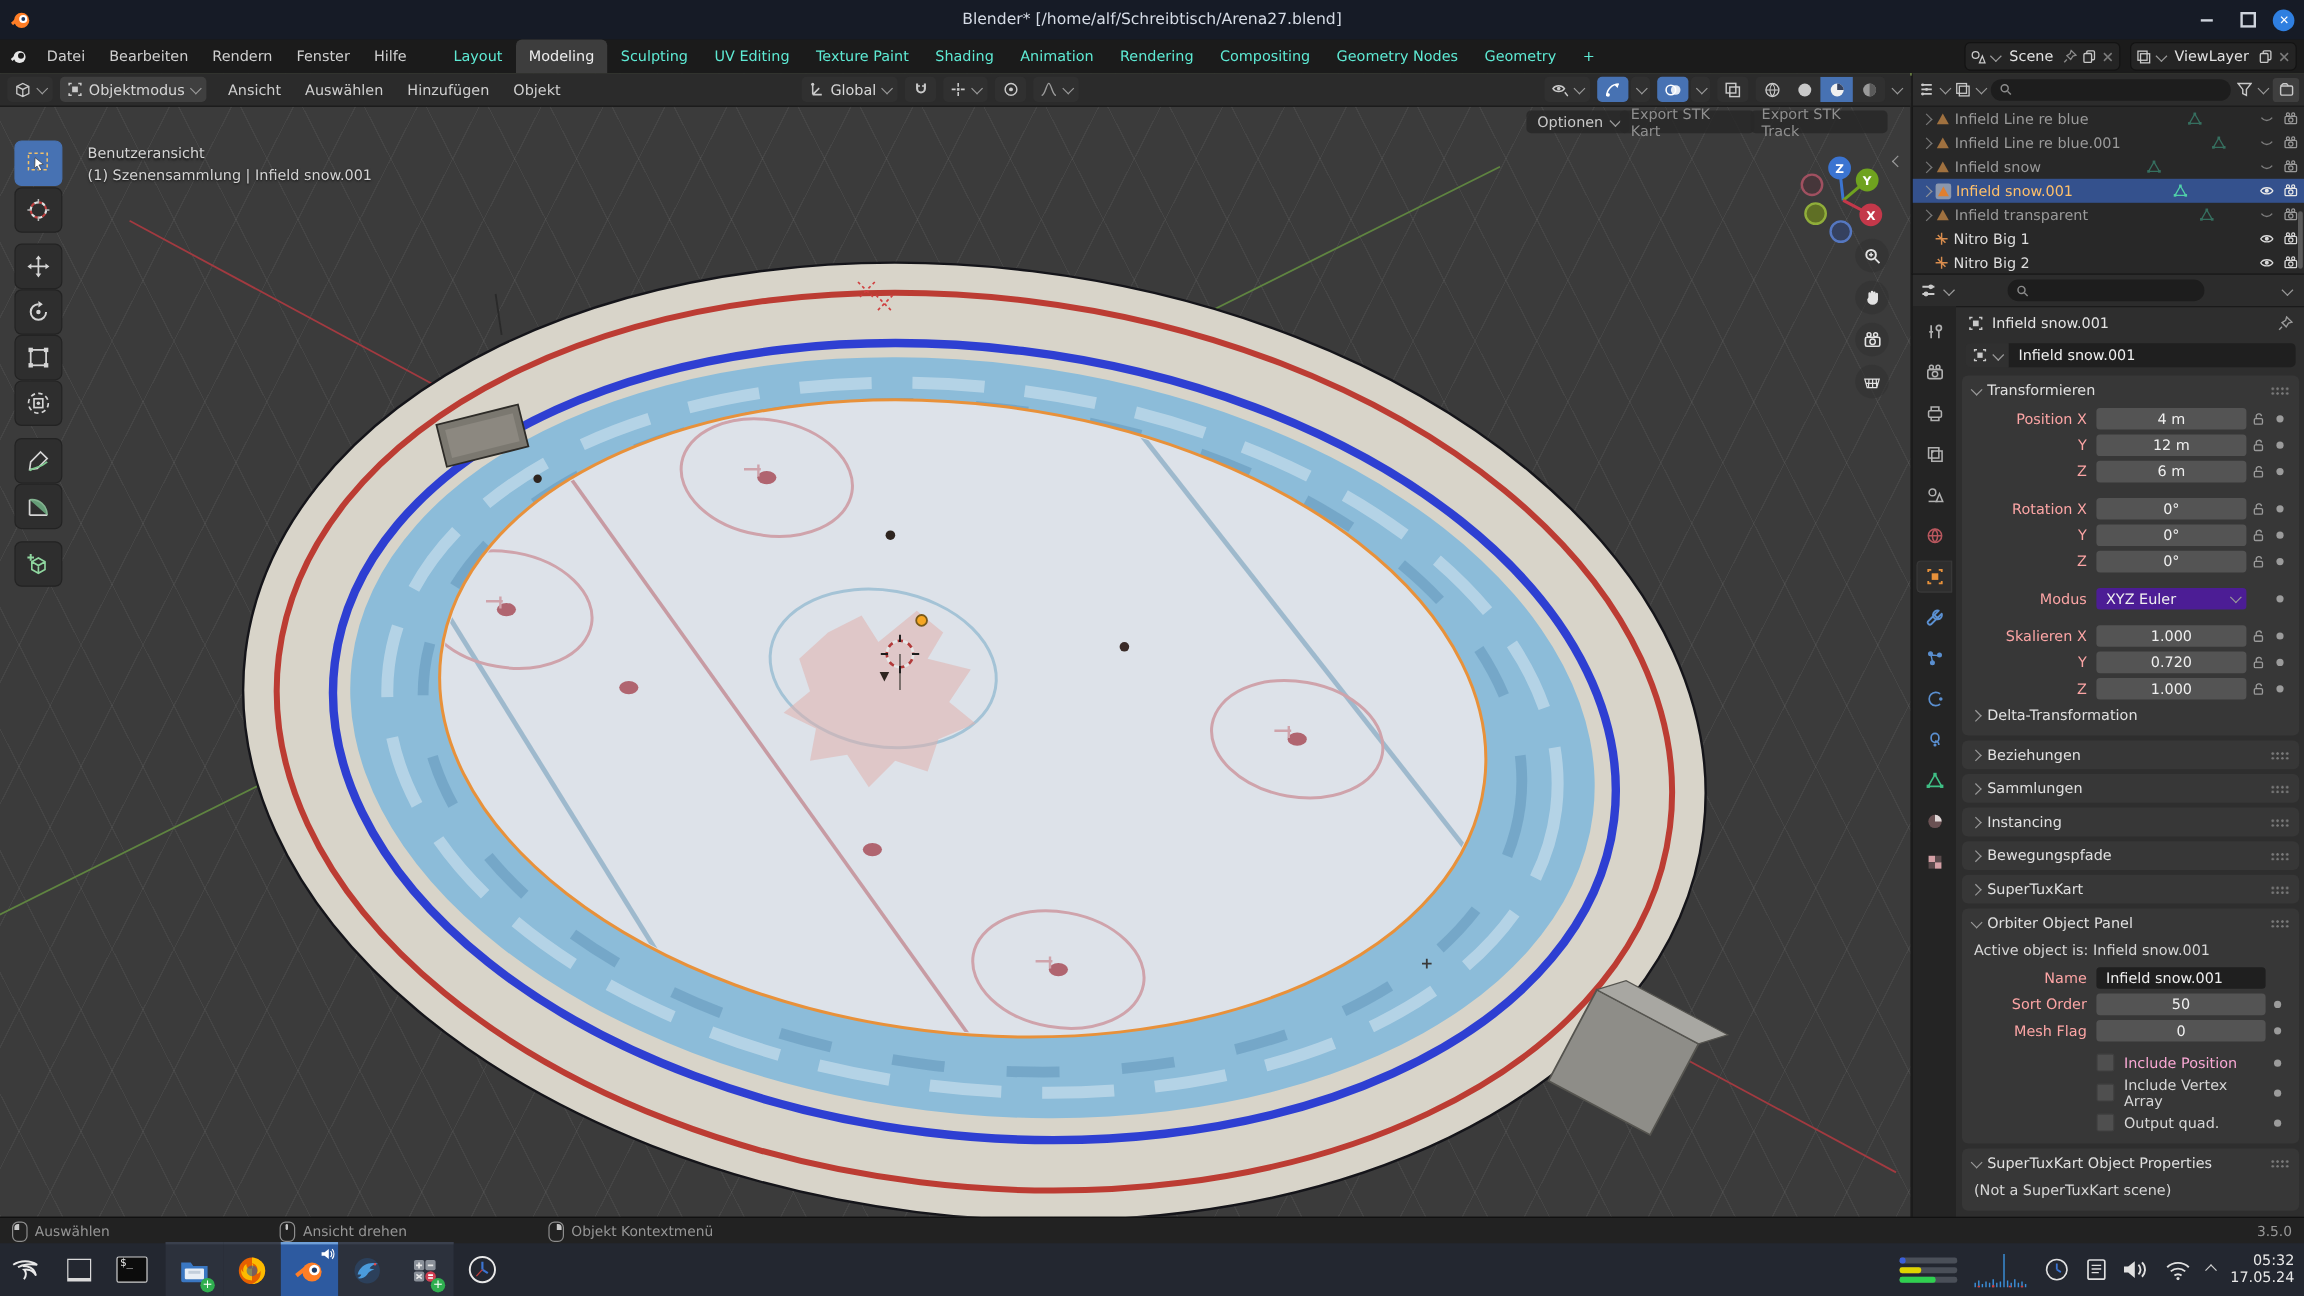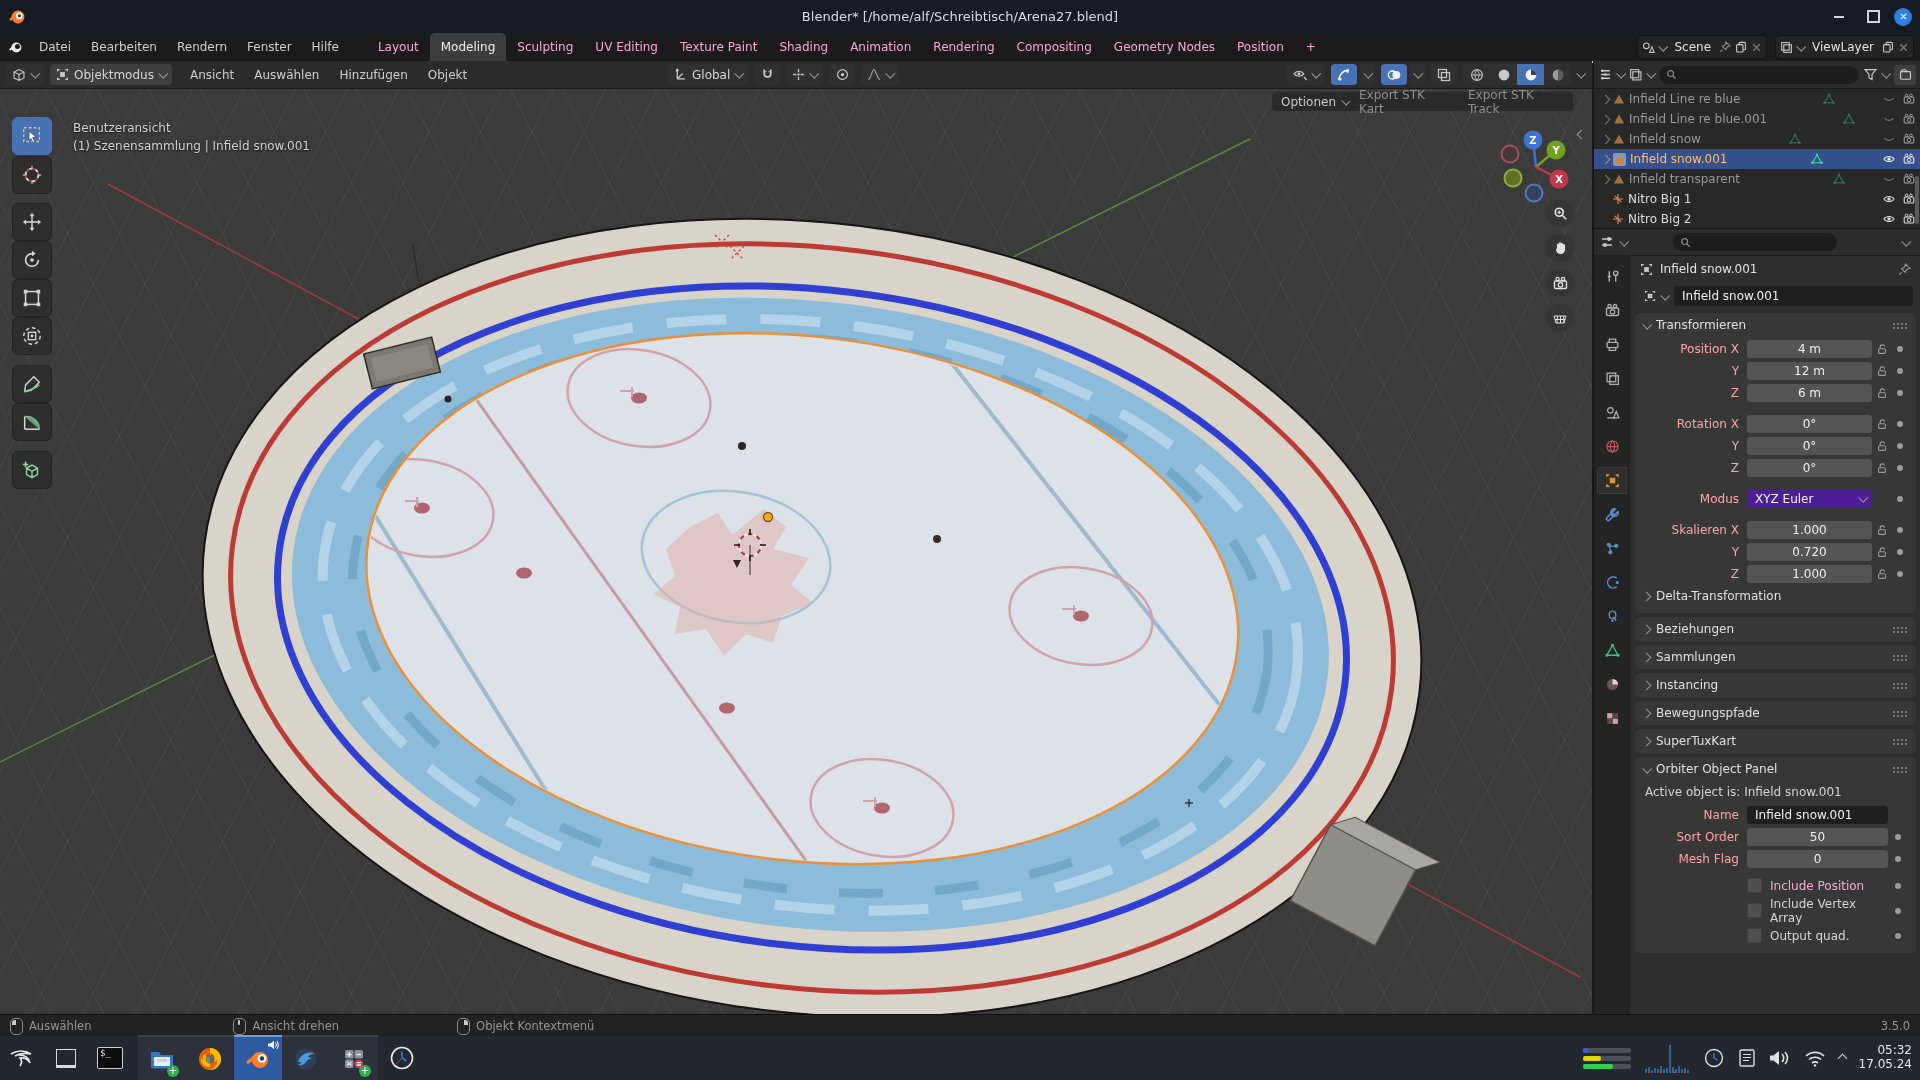--- a/index.html
+++ b/index.html
@@ -11,21 +11,21 @@
   
   #titlebar{left:0;top:0;width:1920px;height:33px;background:#161b26;display:flex;align-items:center;}
   #titlebar .title{position:absolute;left:0;right:0;text-align:center;color:#d6dce6;font-size:13px;}
   .winbtn{width:26px;height:18px;display:flex;align-items:center;justify-content:center;}
   .dash{width:10px;height:2px;background:#cfd4dd;}
   .maxsq{width:9px;height:9px;border:2px solid #cfd4dd;}
   .closec{width:18px;height:18px;border-radius:50%;background:#2f7fe0;display:flex;align-items:center;justify-content:center;}
   
   #topbar{left:0;top:33px;width:1920px;height:28px;background:#1b1b1b;display:flex;align-items:center;border-bottom:2px solid #bef264;}
   .menu{padding:0 10px;color:#cfcfcf;height:22px;display:flex;align-items:center;border-radius:4px;}
-  .tab{padding:0 11px;color:#f9a8d4;height:28px;display:flex;align-items:center;}
+  .tab{padding:0 11px;color:#5eead4;height:28px;display:flex;align-items:center;}
   .tab.active{background:#3d3d3d;color:#efefef;border-radius:5px 5px 0 0;}
   .idsel{display:flex;align-items:center;background:#242424;border:1px solid #131313;border-radius:5px;height:22px;padding:0 4px;gap:4px;}
   .idsel .nm{color:#e2e2e2;padding:0 4px;}
   
   .chd{width:6px;height:6px;border-right:1.4px solid #9a9a9a;border-bottom:1.4px solid #9a9a9a;transform:rotate(45deg) translateY(-1px);display:inline-block;}
   .chr{width:6px;height:6px;border-right:1.4px solid #9a9a9a;border-bottom:1.4px solid #9a9a9a;transform:rotate(-45deg);display:inline-block;}
   
   #viewport{left:0;top:61px;width:1592px;height:953px;background-color:#3b3b3b;
     background-image:repeating-linear-gradient(117deg,rgba(255,255,255,.05) 0 1px,transparent 1px 46px),
                      repeating-linear-gradient(63deg,rgba(255,255,255,.05) 0 1px,transparent 1px 46px);}
@@ -202,21 +202,21 @@
     <div class="tab">Layout</div>
     <div class="tab active">Modeling</div>
     <div class="tab">Sculpting</div>
     <div class="tab">UV Editing</div>
     <div class="tab">Texture Paint</div>
     <div class="tab">Shading</div>
     <div class="tab">Animation</div>
     <div class="tab">Rendering</div>
     <div class="tab">Compositing</div>
     <div class="tab">Geometry Nodes</div>
-    <div class="tab">Position</div>
+    <div class="tab">Geometry</div>
     <div class="tab">+</div>
 
     <div style="margin-left:auto;display:flex;gap:8px;margin-right:6px;">
       <div class="idsel">
         <svg width="13" height="13" viewBox="0 0 12 12" class="icn">
             <circle cx="4" cy="4.4" r="2.6" fill="none" stroke="currentColor"></circle>
             <path d="M7,10.5 L9.2,5.2 L11.2,10.5 Z" fill="none" stroke="currentColor"></path>
           </svg>
         <span class="chd"></span>
         <span class="nm">Scene</span>
@@ -1052,20 +1052,28 @@
         <div class="frow" style="margin-top:4px">
             <span class="flab"></span>
             <span class="cbx"></span>
             <span style="padding-left:8px;color:#d6d6d6;flex:1">Output quad.</span>
             <span class="dotc" style="width:20px">
               <span class="adot"></span>
             </span>
           </div>
       </div>
 
+      <div class="panel">
+        <div class="phead">
+          <span class="chd"></span>
+          <span>SuperTuxKart Object Properties</span>
+          <span class="grip"></span>
+        </div>
+        <div class="ptext">(Not a SuperTuxKart scene)</div>
+      </div>
     </div>
   </div>
 
   <div id="status" class="abs">
     <div class="row" style="margin-left:10px">
       <div class="mouse">
           <i style="left:1px;top:1px;width:4px;height:5px;border-radius:3px 0 0 0"></i>
         </div>
       <span>Auswählen</span>
     </div>

